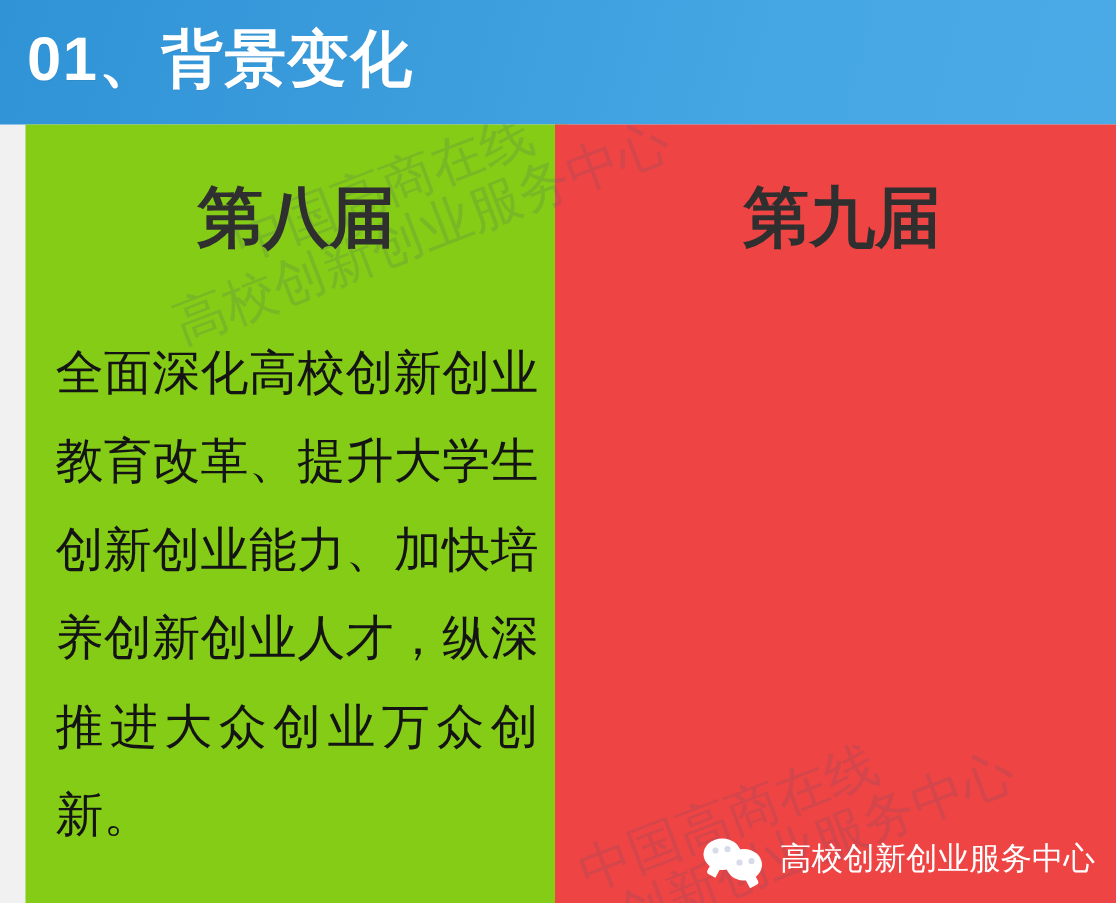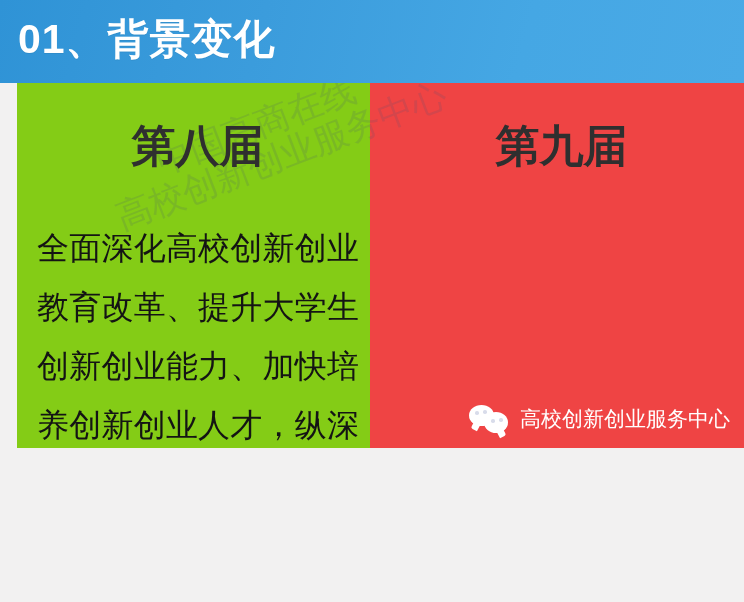--- a/index.html
+++ b/index.html
@@ -9,21 +9,21 @@
   body {
     width: 744px;
     height: 602px;
     overflow: hidden;
     font-family: "Liberation Sans", "DejaVu Sans", sans-serif;
     background: #f2f1f1;
   }
   .slide {
     position: relative;
     width: 744px;
-    height: 448px;
+    height: 602px;
     overflow: hidden;
   }
 
   
   .header {
     position: absolute;
     left: 0;
     top: 0;
     width: 744px;
     height: 83px;

